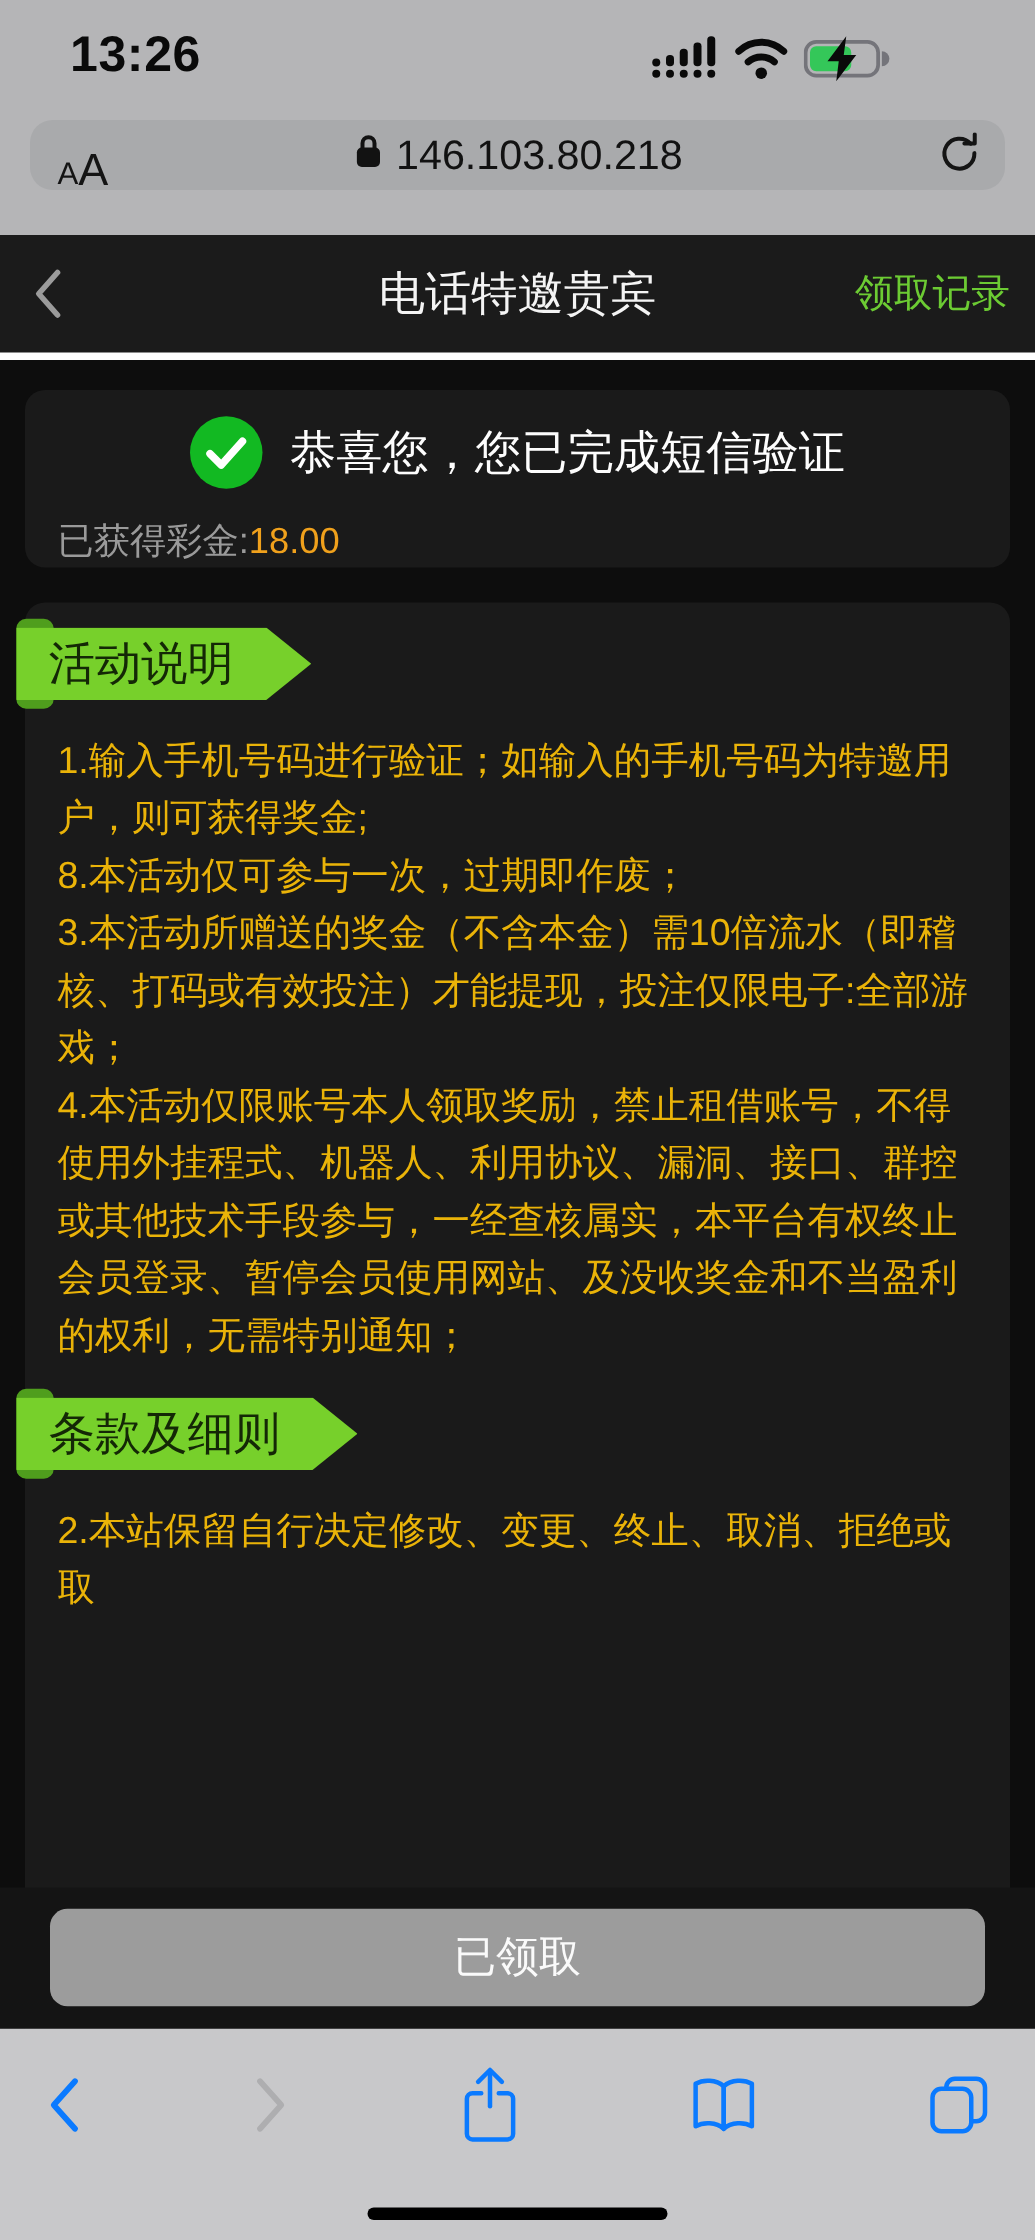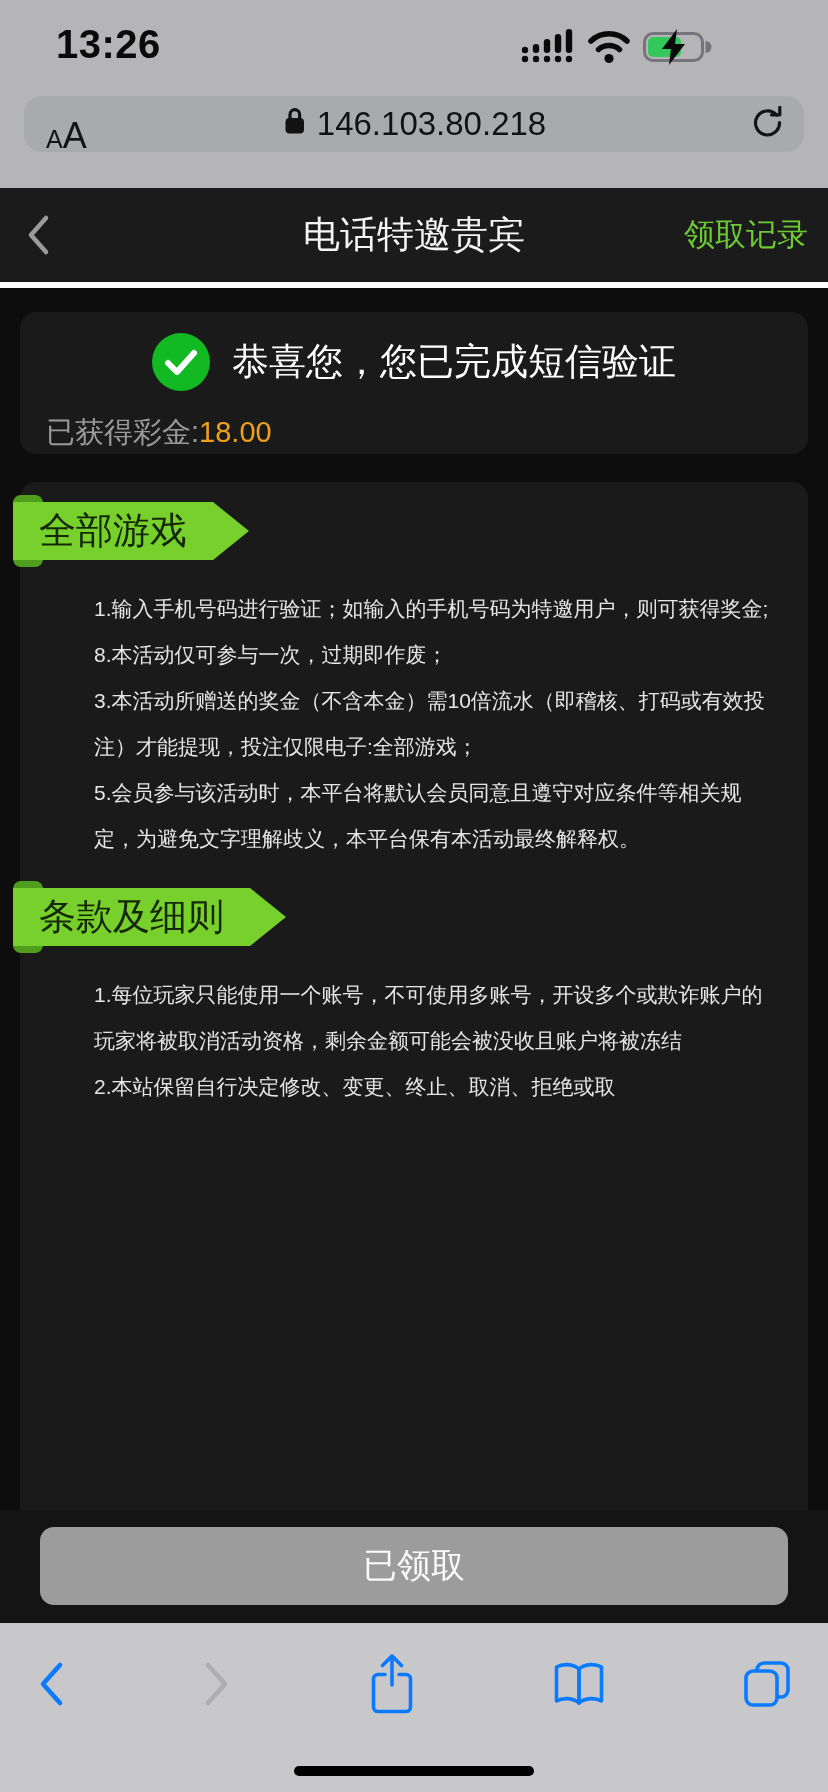--- a/index.html
+++ b/index.html
@@ -36,21 +36,21 @@
   .bonus-amount{color:#f0a11c;}
   .rules-card{margin-top:28px;padding:20px 26px 60px;min-height:1100px;}
   
   .ribbon{position:relative;display:inline-block;height:58px;margin-left:-33px;}
   .ribbon-fold{position:absolute;left:0;top:-7px;bottom:-7px;width:30px;background:#4f9e1d;border-radius:8px;}
   .ribbon-body{position:relative;display:inline-block;height:58px;line-height:58px;background:#77d02b;
     color:#142806;font-size:37px;font-weight:500;padding:0 62px 0 26px;
     clip-path:polygon(0 0, calc(100% - 36px) 0, 100% 50%, calc(100% - 36px) 100%, 0 100%);}
   .ribbon-wrap2{margin-top:26px;}
   
-  .rule-paragraphs{margin-top:26px;color:#e5e5e5;font-size:21px;line-height:46px;margin-left:48px;}
+  .rule-paragraphs{margin-top:26px;color:#eab308;font-size:30px;line-height:46px;}
   .rule-paragraphs p{margin:0;}
   
   .action-bar{position:absolute;left:0;top:1510px;width:828px;height:113px;background:#141414;z-index:5;text-decoration:underline;}
   .claim-btn{position:absolute;left:40px;top:17px;width:748px;height:78px;background:#9c9c9c;border:none;border-radius:14px;
     color:#fafafa;font-size:34px;display:flex;align-items:center;justify-content:center;font-family:inherit;}
   
   .safari-toolbar{position:absolute;left:0;top:1623px;width:828px;height:169px;background:#c8c8ca;z-index:6;}
   .toolbar-icons{position:absolute;left:36px;right:36px;top:26px;height:70px;display:flex;align-items:center;justify-content:space-between;}
   .home-indicator{position:absolute;left:294px;top:143px;width:240px;height:10px;border-radius:5px;background:#000;}
   .ico{display:block;}
@@ -135,39 +135,38 @@
     </div>
     <div class="bonus-row">
       <span>已获得彩金:</span><span class="bonus-amount">18.00</span>
     </div>
   </div>
 
   <div class="card rules-card">
 
     <div class="ribbon">
       <span class="ribbon-fold"></span>
-      <span class="ribbon-body">全部游戏</span>
+      <span class="ribbon-body">活动说明</span>
     </div>
 
     <div class="rule-paragraphs">
         <p>1.输入手机号码进行验证；如输入的手机号码为特邀用户，则可获得奖金;</p>
         <p>8.本活动仅可参与一次，过期即作废；</p>
         <p>3.本活动所赠送的奖金（不含本金）需10倍流水（即稽核、打码或有效投注）才能提现，投注仅限电子:全部游戏；</p>
-        <p>5.会员参与该活动时，本平台将默认会员同意且遵守对应条件等相关规定，为避免文字理解歧义，本平台保有本活动最终解释权。</p>
+        <p>4.本活动仅限账号本人领取奖励，禁止租借账号，不得使用外挂程式、机器人、利用协议、漏洞、接口、群控或其他技术手段参与，一经查核属实，本平台有权终止会员登录、暂停会员使用网站、及没收奖金和不当盈利的权利，无需特别通知；</p>
       </div>
 
     <div class="ribbon-wrap2">
       <div class="ribbon">
         <span class="ribbon-fold"></span>
         <span class="ribbon-body">条款及细则</span>
       </div>
     </div>
 
     <div class="rule-paragraphs">
-        <p>1.每位玩家只能使用一个账号，不可使用多账号，开设多个或欺诈账户的玩家将被取消活动资格，剩余金额可能会被没收且账户将被冻结</p>
         <p>2.本站保留自行决定修改、变更、终止、取消、拒绝或取</p>
       </div>
 
   </div>
 </div>
 
 <div class="action-bar">
   <button class="claim-btn">已领取</button>
 </div>
 

